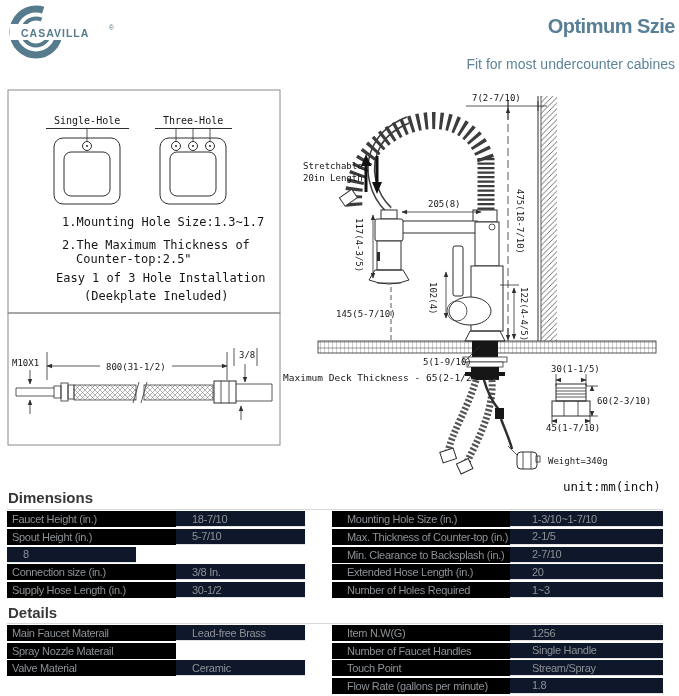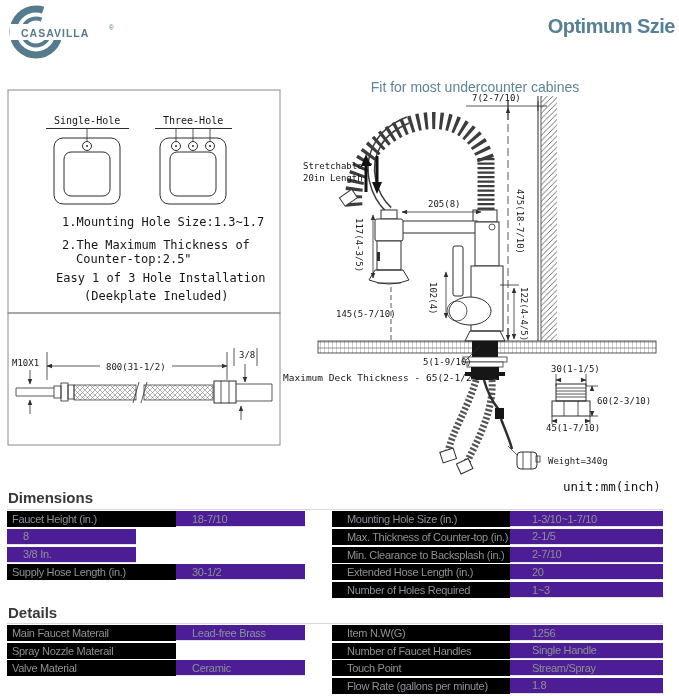--- a/index.html
+++ b/index.html
@@ -2,33 +2,33 @@
 <html><head>
 <meta charset="utf-8">
 <style>
   html,body{margin:0;padding:0;background:#fff;}
   body{width:679px;height:696px;position:relative;overflow:hidden;
        font-family:"Liberation Sans",sans-serif;}
   .abs{position:absolute;}
   
   .brand-title{right:4px;top:15px;width:400px;text-align:right;
     font-size:20px;font-weight:bold;letter-spacing:-0.5px;color:#587f94;}
-  .brand-sub{right:4px;top:56px;width:400px;text-align:center;
-    font-size:14px;color:#5d8499;margin-top:23px;}
+  .brand-sub{right:4px;top:56px;width:400px;text-align:right;
+    font-size:14px;color:#5d8499;}
   
   .sec-title{left:8px;font-size:15px;font-weight:600;color:#383838;}
   .hairline{left:7px;width:656px;height:1px;background:#d9d9d9;}
   .tbl{position:absolute;}
   .trow{display:flex;}
   .trow.d5{height:16px;margin-bottom:1.8px;}
   .trow.d4{height:16px;margin-bottom:1.5px;}
   .tl,.tv{display:flex;align-items:center;font-size:11px;letter-spacing:-0.3px;
     color:#8d9297;white-space:nowrap;}
   .tl{background:#000000;padding-left:5px;box-sizing:border-box;}
-  .tv{background:#4c1d95;border-bottom:1px solid #e2e2e2;box-sizing:border-box;}
+  .tv{background:#0f172a;border-bottom:1px solid #e2e2e2;box-sizing:border-box;}
   .tblL .tl{width:169px;}
   .tblL .tv{width:129px;padding-left:16px;}
   .tblR .tl{width:178px;padding-left:15px;}
   .tblR .tv{width:153px;padding-left:22px;text-align:right;}
   
   .dt{font-family:"DejaVu Sans Mono",monospace;font-size:9px;fill:#161616;}
   .dt10{font-family:"DejaVu Sans Mono",monospace;font-size:10px;fill:#161616;}
   .dt12{font-family:"DejaVu Sans Mono",monospace;font-size:12px;fill:#161616;}
   .dt95{font-family:"DejaVu Sans Mono",monospace;font-size:9.5px;fill:#161616;}
   .dtu{font-family:"DejaVu Sans Mono",monospace;font-size:12.5px;fill:#111;}
@@ -283,23 +283,28 @@
 
 <div class="abs sec-title" style="top:489px;">Dimensions</div>
 <div class="abs hairline" style="top:509px;"></div>
 
 <div class="tbl tblL" style="left:7px;top:511px;">
   <div class="trow d5">
     <div class="tl">Faucet Height (in.)</div>
     <div class="tv">18-7/10</div>
   </div>
   <div class="trow d5">
+    <div class="tl">Spout Height (in.)</div>
+    <div class="tv">5-7/10</div>
+  </div>
+  <div class="trow d5">
     <div class="tv">8</div>
   </div>
   <div class="trow d5">
+    <div class="tl">Connection size (in.)</div>
     <div class="tv">3/8 In.</div>
   </div>
   <div class="trow d5">
     <div class="tl">Supply Hose Length (in.)</div>
     <div class="tv">30-1/2</div>
   </div>
 </div>
 
 <div class="tbl tblR" style="left:332px;top:511px;">
   <div class="trow d5">

